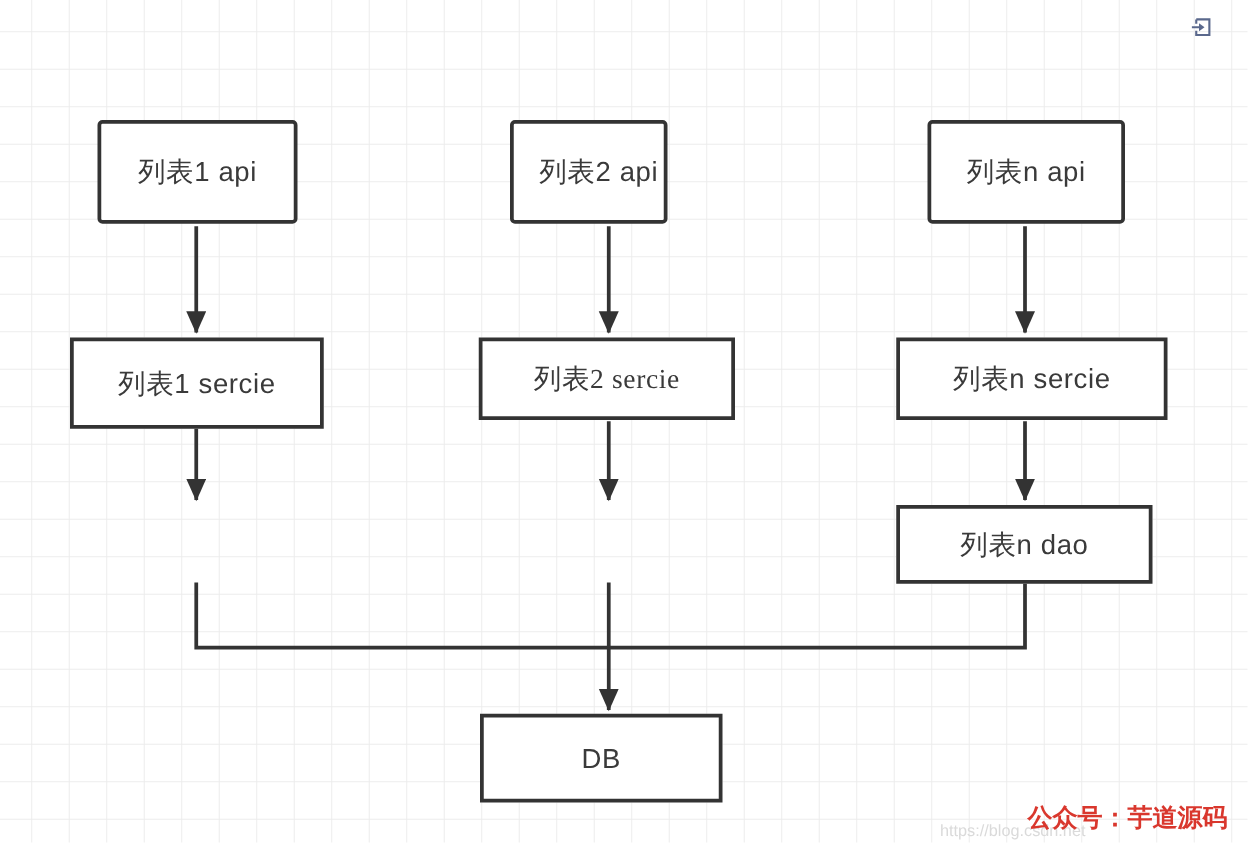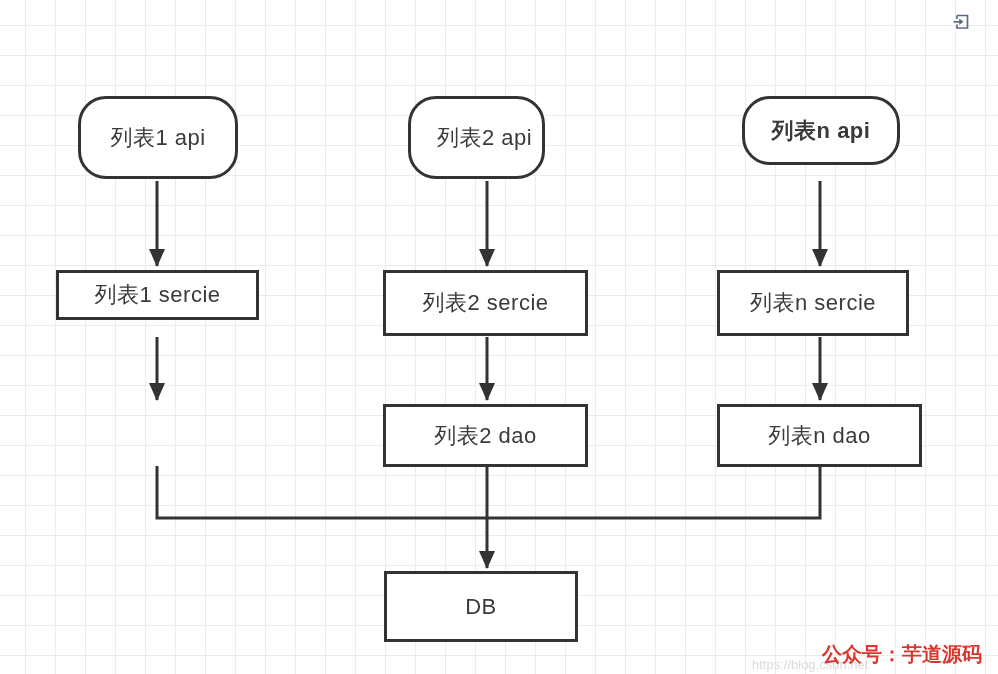--- a/index.html
+++ b/index.html
@@ -31,21 +31,21 @@
     border: 3px solid #333333;
     background: #ffffff;
     display: flex;
     align-items: center;
     justify-content: center;
     font-size: 22px;
     color: #3a3a3a;
     letter-spacing: 0.5px;
     cursor: default;
   }
-  .node.rounded { border-radius: 28px; }
+  .node.rounded { border-radius: 4px; }
 
   .corner-btn {
     position: absolute;
     left: 949px; top: 9px;
     width: 24px; height: 24px;
     display: flex; align-items: center; justify-content: center;
   }
 
   .watermark {
     position: absolute;
@@ -86,40 +86,37 @@
     <path d="M487,337 L487,400" fill="none" stroke="#333333" stroke-width="3" marker-end="url(#arrow)"></path>
     <path d="M820,337 L820,400" fill="none" stroke="#333333" stroke-width="3" marker-end="url(#arrow)"></path>
     <path d="M157,466 L157,518 L487,518" fill="none" stroke="#333333" stroke-width="3"></path>
     <path d="M820,466 L820,518 L487,518" fill="none" stroke="#333333" stroke-width="3"></path>
     <path d="M487,466 L487,568" fill="none" stroke="#333333" stroke-width="3" marker-end="url(#arrow)"></path>
   </svg>
 
   <div class="node rounded" style="left:78px;  top:96px; width:160px; height:83px;">
     <span>列表1 api</span>
   </div>
-  <div class="node rounded" style="left:408px; top:96px; width:137px; height:83px;padding-left:16px;">
+  <div class="node rounded" style="left:408px; top:96px; width:126px; height:83px;padding-left:16px;">
     <span>列表2 api</span>
   </div>
-  <div class="node rounded" style="left:742px; top:96px; width:158px; height:69px;font-weight:bold;">
+  <div class="node rounded" style="left:742px; top:96px; width:158px; height:83px;">
     <span>列表n api</span>
   </div>
 
-  <div class="node" style="left:56px;  top:270px; width:203px; height:50px;">
+  <div class="node" style="left:56px;  top:270px; width:203px; height:73px;">
     <span>列表1 sercie</span>
   </div>
-  <div class="node" style="left:383px; top:270px; width:205px; height:66px;">
+  <div class="node" style="left:383px; top:270px; width:205px; height:66px;font-family:Liberation Serif, serif;">
     <span>列表2 sercie</span>
   </div>
-  <div class="node" style="left:717px; top:270px; width:192px; height:66px;">
+  <div class="node" style="left:717px; top:270px; width:217px; height:66px;">
     <span>列表n sercie</span>
   </div>
 
-  <div class="node" style="left:383px; top:404px; width:205px; height:63px;">
-    <span>列表2 dao</span>
-  </div>
   <div class="node" style="left:384px; top:571px; width:194px; height:71px;">
     <span>DB</span>
   </div>
 
   <div class="node" style="left:717px; top:404px; width:205px; height:63px;">
     <span>列表n dao</span>
   </div>
 
   <div class="corner-btn">
     <svg width="21" height="21" viewBox="0 0 21 21" xmlns="http://www.w3.org/2000/svg">

